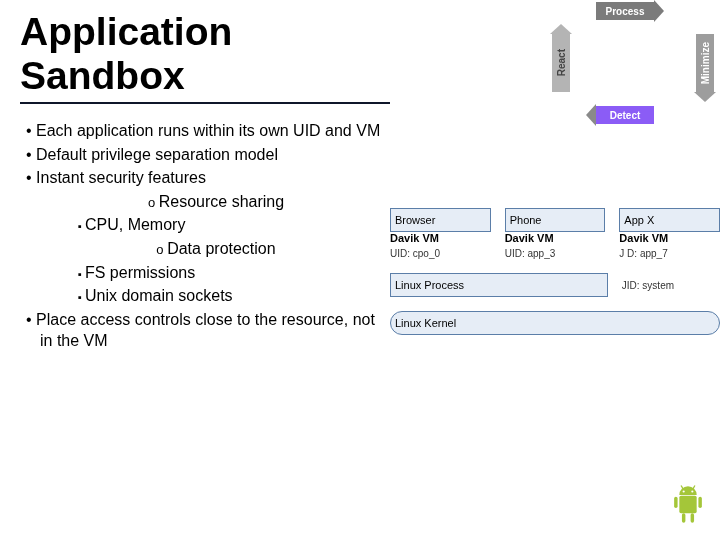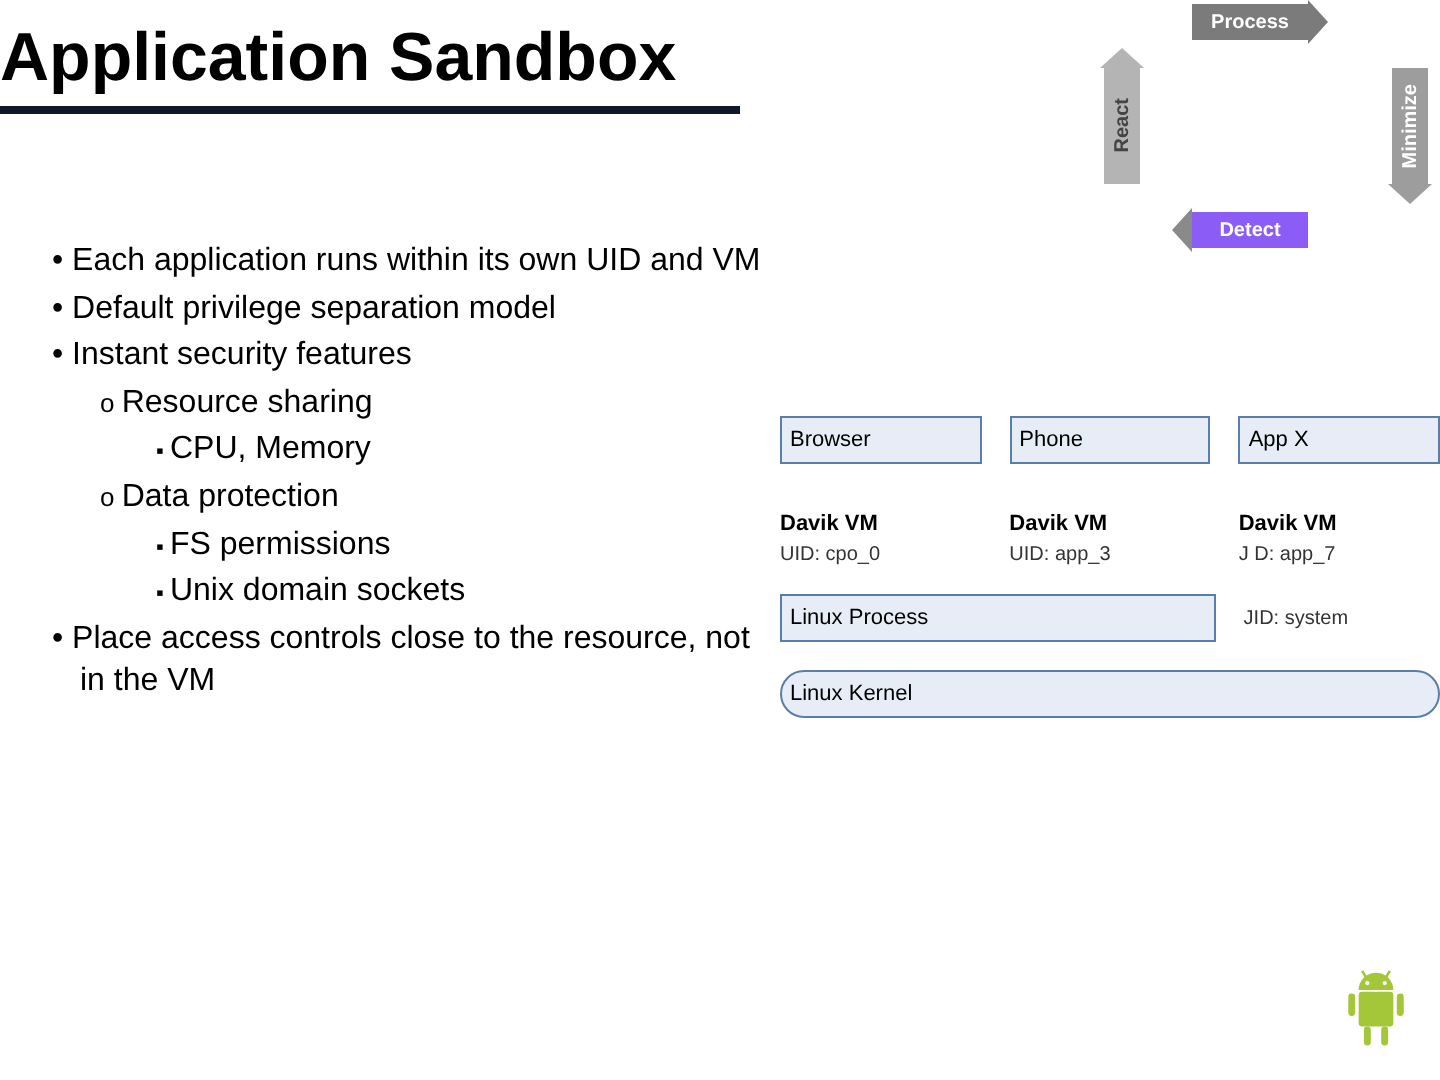--- a/index.html
+++ b/index.html
@@ -5,37 +5,37 @@
   * { box-sizing: border-box; margin: 0; padding: 0; }
   body {
     width: 720px; height: 540px;
     font-family: Arial, Helvetica, sans-serif;
     background: #fff; color: #000;
     position: relative;
     overflow: hidden;
   }
   .title {
     position: absolute;
-    top: 10px; left: 0;
-    font-size: 34px; font-weight: bold;
-    border-bottom: 4px solid #0f172a;
+    top: 10px; left: 20px;
+    font-size: 39px; font-weight: bold;
+    border-bottom: 2px solid #0f172a;
     padding-bottom: 4px;
     width: 370px;
   }
   .bullets {
     position: absolute;
     top: 120px; left: 22px;
     width: 360px;
     font-size: 16px;
     line-height: 1.35;
   }
   .bullets ul { list-style: none; }
   .l1 { padding-left: 18px; text-indent: -14px; margin-bottom: 2px; }
   .l1::before { content: "• "; }
-  .l2 { padding-left: 44px; text-indent: -16px; margin-bottom: 2px; }
+  .l2 { padding-left: 44px; text-indent: -16px; margin-bottom: 2px; text-align: center; }
   .l2::before { content: "o "; font-size: 13px; }
   .l3 { padding-left: 70px; text-indent: -14px; margin-bottom: 2px; }
   .l3::before { content: "▪ "; font-size: 11px; }
 
   
   .cycle {
     position: absolute;
     top: 2px; right: 6px;
     width: 180px; height: 130px;
   }
@@ -66,21 +66,21 @@
     font-size: 11px;
   }
   .row { display: flex; gap: 14px; margin-bottom: 6px; }
   .cell { flex: 1 1 0; text-align: left; }
   .bbox {
     border: 1px solid #5b7ea8;
     background: #e6edf6;
     padding: 5px 4px;
     font-size: 11px;
   }
-  .vm { margin-top: 24px; font-weight: bold; font-size: 11px; }
+  .vm { margin-top: 0; font-weight: bold; font-size: 11px; }
   .uid { margin-top: 4px; font-size: 10px; color: #333; }
   .wide .bbox { width: 100%; }
   .wide { display:flex; gap:14px; align-items:center; }
   .wide-left { flex: 0 0 66%; }
   .wide-right { flex: 1; font-size: 10px; color:#333; }
   .fullrow .bbox { width: 100%; border-radius: 12px; }
 
   
   .droid {
     position: absolute;

